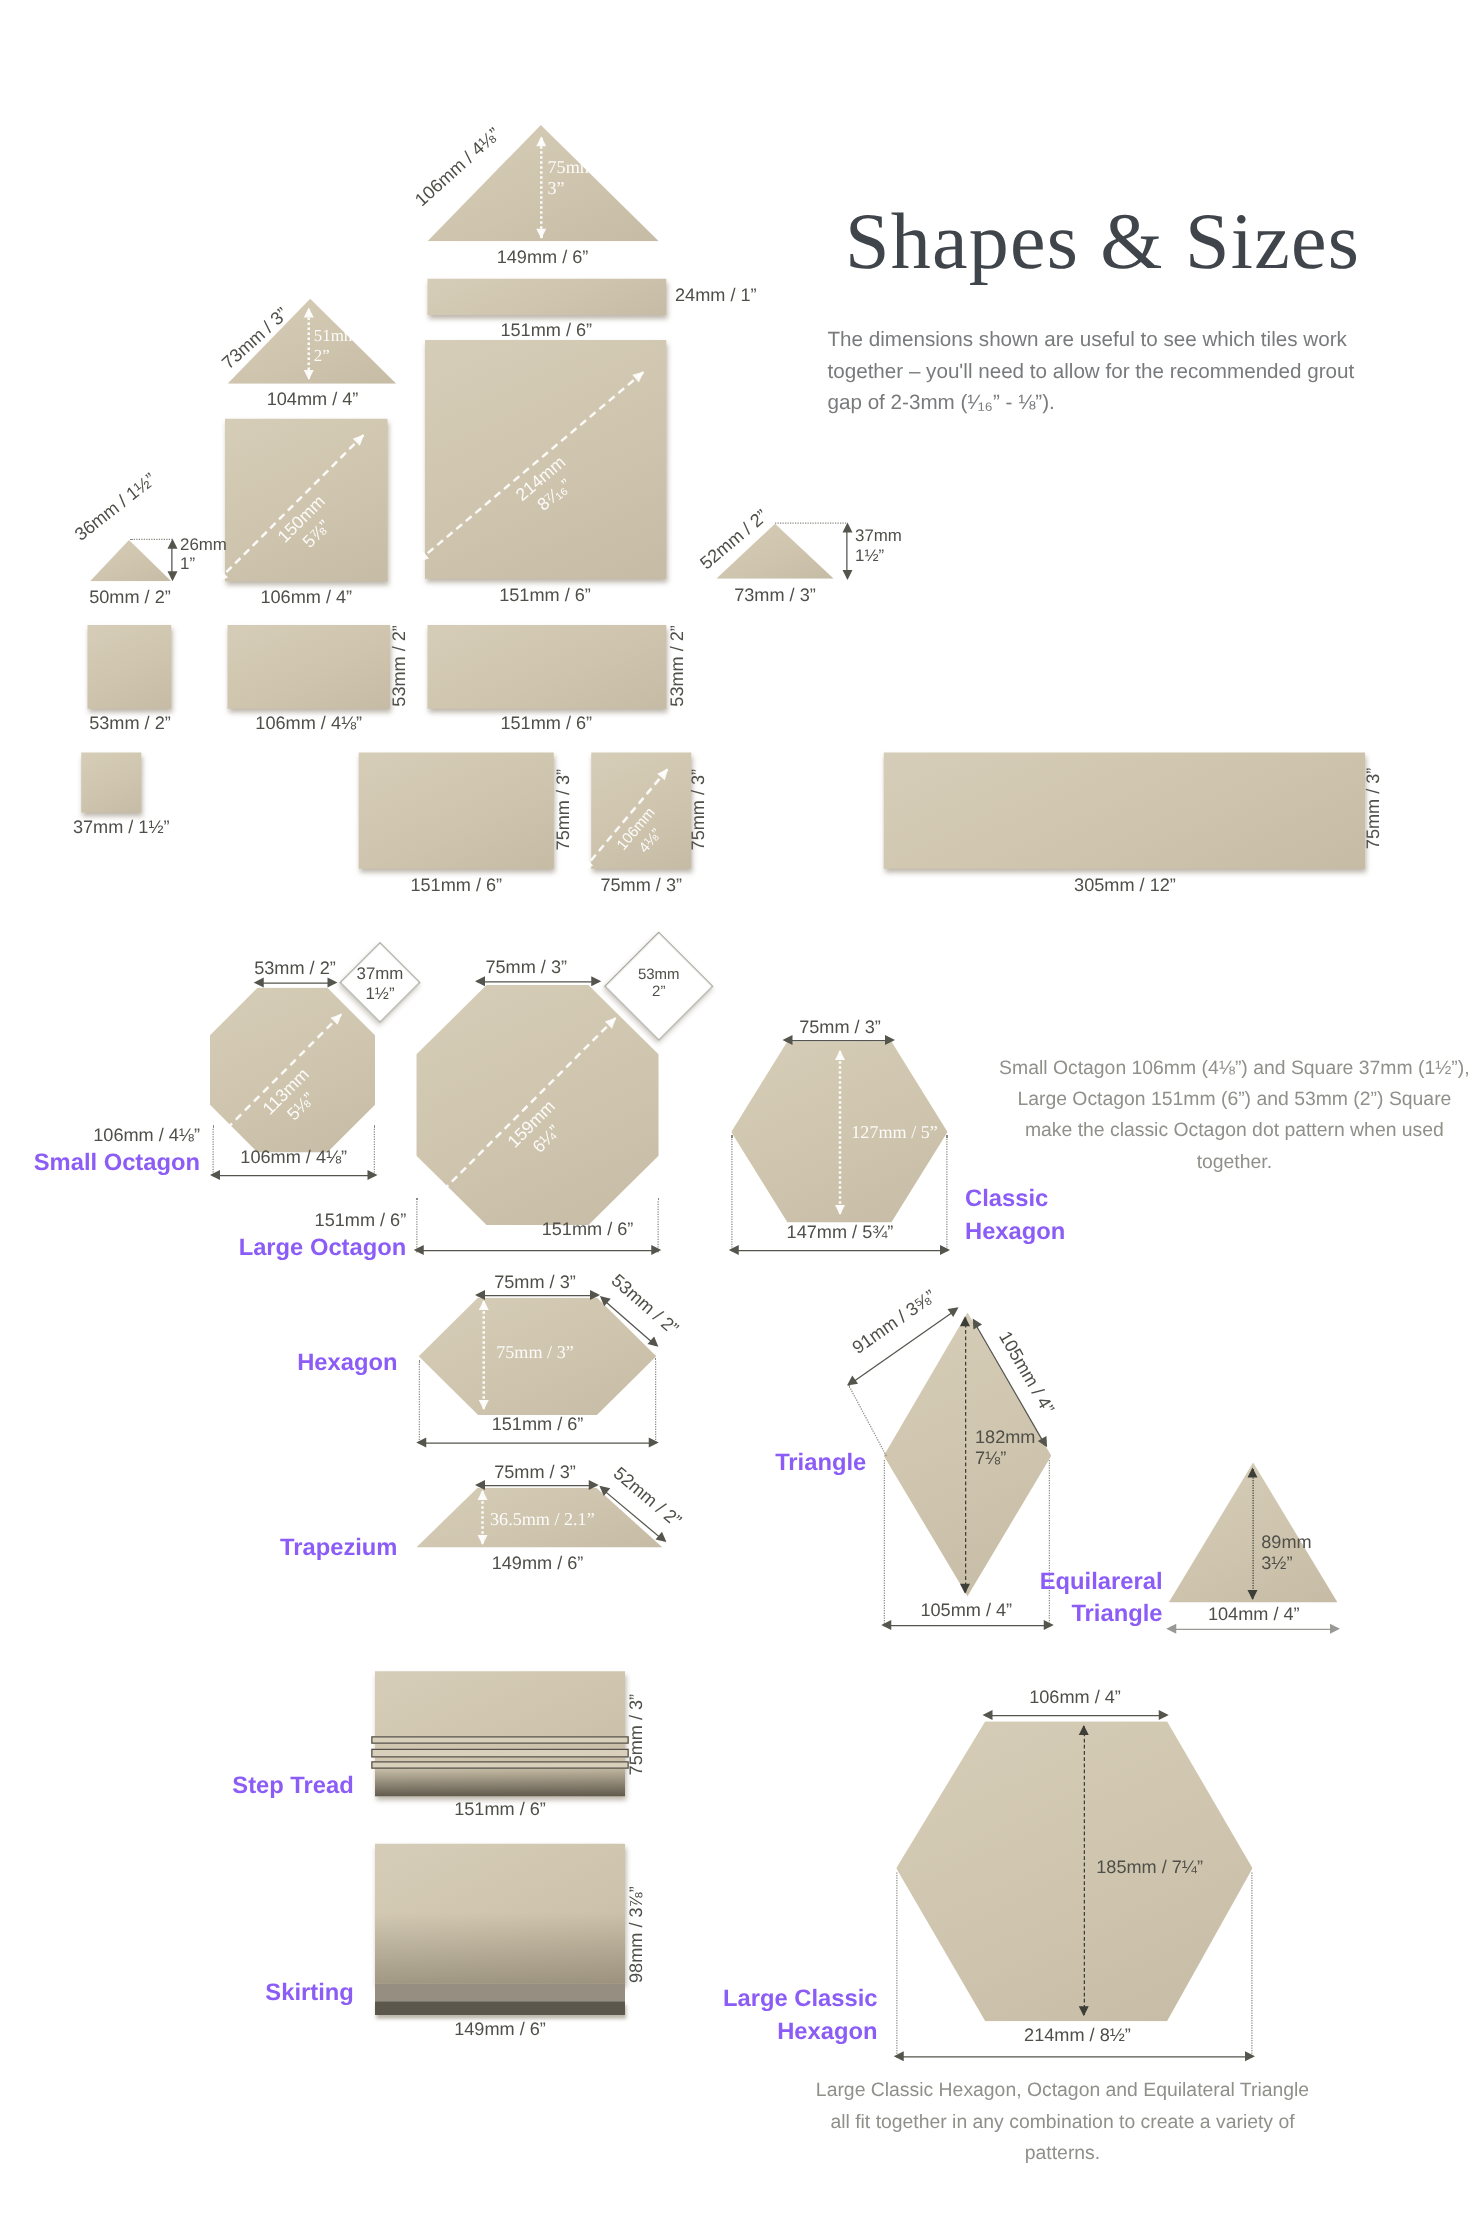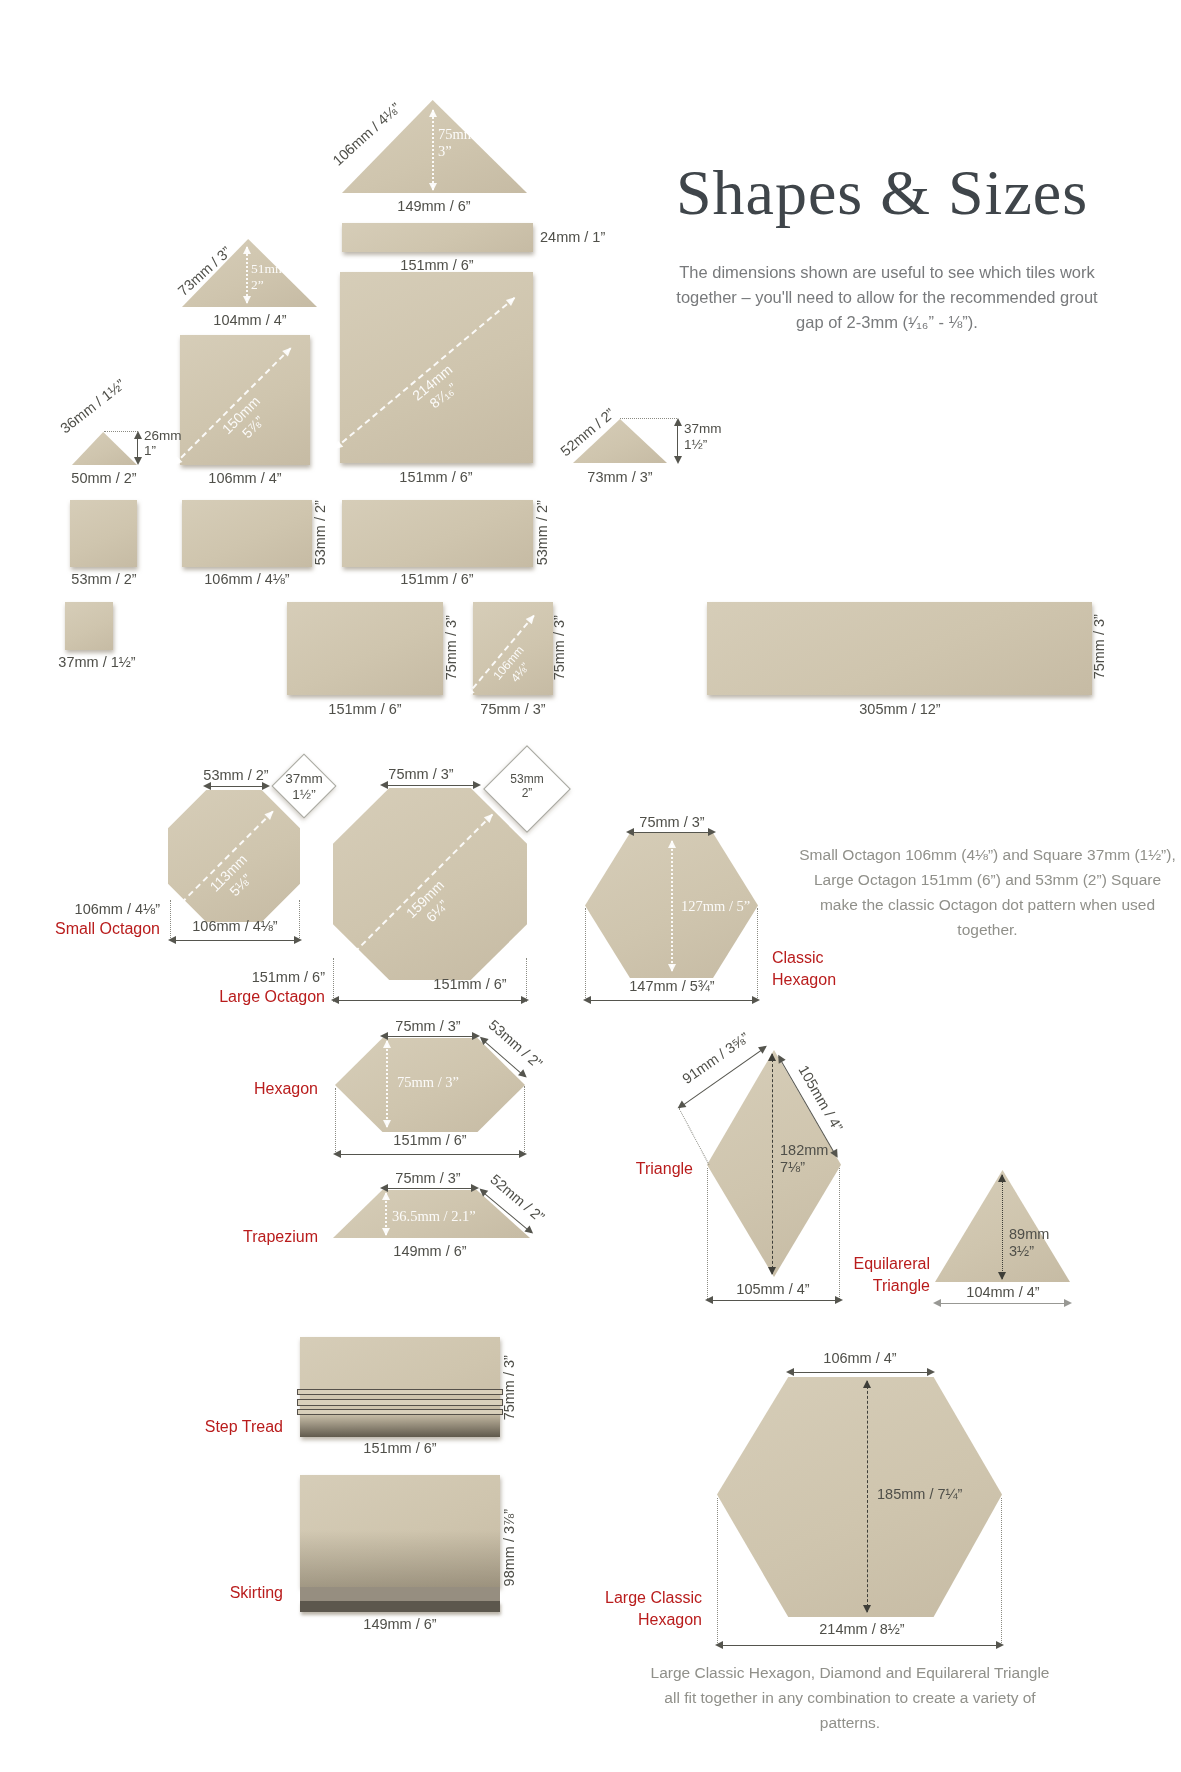--- a/index.html
+++ b/index.html
@@ -2,25 +2,25 @@
 <html><head>
 <meta charset="utf-8">
 <style>
 *{margin:0;padding:0;box-sizing:border-box;}
 body{background:#ffffff;font-family:"Liberation Sans",sans-serif;}
 #canvas{position:relative;width:1181px;height:1772px;background:#ffffff;overflow:hidden;}
 .tile{position:absolute;background:linear-gradient(155deg,#d6cdb8 0%,#cfc5ae 55%,#c6bba4 100%);filter:drop-shadow(1px 3px 2px rgba(122,110,88,.5));}
 .dim{position:absolute;font-size:14.5px;color:#4f4f49;white-space:nowrap;line-height:1.2;}
 .ctr{text-align:center;}
 .rgt{text-align:right;}
-.lbl{position:absolute;font-size:16px;font-weight:normal;color:#b91c1c;white-space:nowrap;line-height:1.35;}
+.lbl{position:absolute;font-size:19px;font-weight:bold;color:#8b5cf6;white-space:nowrap;line-height:1.35;}
 .w{color:rgba(255,255,255,.93);font-family:Liberation Serif, serif;}
 .note{position:absolute;font-size:15.5px;color:#90908a;line-height:1.62;text-align:center;}
 .title{position:absolute;font-family:"Liberation Serif",serif;font-size:64px;color:#3f454a;letter-spacing:1px;text-align:center;white-space:nowrap;}
-.sub{position:absolute;font-size:16.5px;color:#787a7c;line-height:1.5;text-align:center;}
+.sub{position:absolute;font-size:16.5px;color:#787a7c;line-height:1.5;text-align:left;}
 .ah{position:absolute;height:0;border-top:1.5px solid #55554e;transform-origin:center;}
 .ah:before,.ah:after{content:"";position:absolute;top:-5px;width:0;height:0;border:4px solid transparent;}
 .ah:before{left:-2px;border-right:8px solid #55554e;border-left:0;}
 .ah:after{right:-2px;border-left:8px solid #55554e;border-right:0;}
 .av{position:absolute;width:0;border-left:1.5px solid #55554e;}
 .av:before,.av:after{content:"";position:absolute;left:-4.5px;width:0;height:0;border:4px solid transparent;}
 .av:before{top:-2px;border-bottom:8px solid #55554e;border-top:0;}
 .av:after{bottom:-2px;border-top:8px solid #55554e;border-bottom:0;}
 .avw{position:absolute;width:0;border-left:2px dotted rgba(255,255,255,.92);}
 .avw:before,.avw:after{content:"";position:absolute;left:-5px;border:4px solid transparent;}
@@ -234,15 +234,15 @@
   <div class="dim ctr" style="left:790px;top:1350px;width:140px">106mm / 4”</div>
   <div class="ah" style="left:788px;top:1372px;width:145px"></div>
   <div class="avd" style="left:867px;top:1381px;height:231px"></div>
   <div class="dim" style="left:877px;top:1486px">185mm / 7¼”</div>
   <div class="dotv" style="left:717px;top:1498px;height:147px"></div>
   <div class="dotv" style="left:1001px;top:1498px;height:147px"></div>
   <div class="dim ctr" style="left:792px;top:1621px;width:140px">214mm / 8½”</div>
   <div class="ah" style="left:717px;top:1645px;width:285px"></div>
   <div class="lbl rgt" style="left:572px;top:1587px;width:130px"><span>Large Classic</span><br><span>Hexagon</span></div>
 
-  <div class="note" style="left:650px;top:1660px;width:400px">Large Classic Hexagon, Diamond and Equilareral Triangle all fit together in any combination to create a variety of patterns.</div>
+  <div class="note" style="left:650px;top:1660px;width:400px">Large Classic Hexagon, Octagon and Equilateral Triangle all fit together in any combination to create a variety of patterns.</div>
 
 </div>
 
 </body></html>

